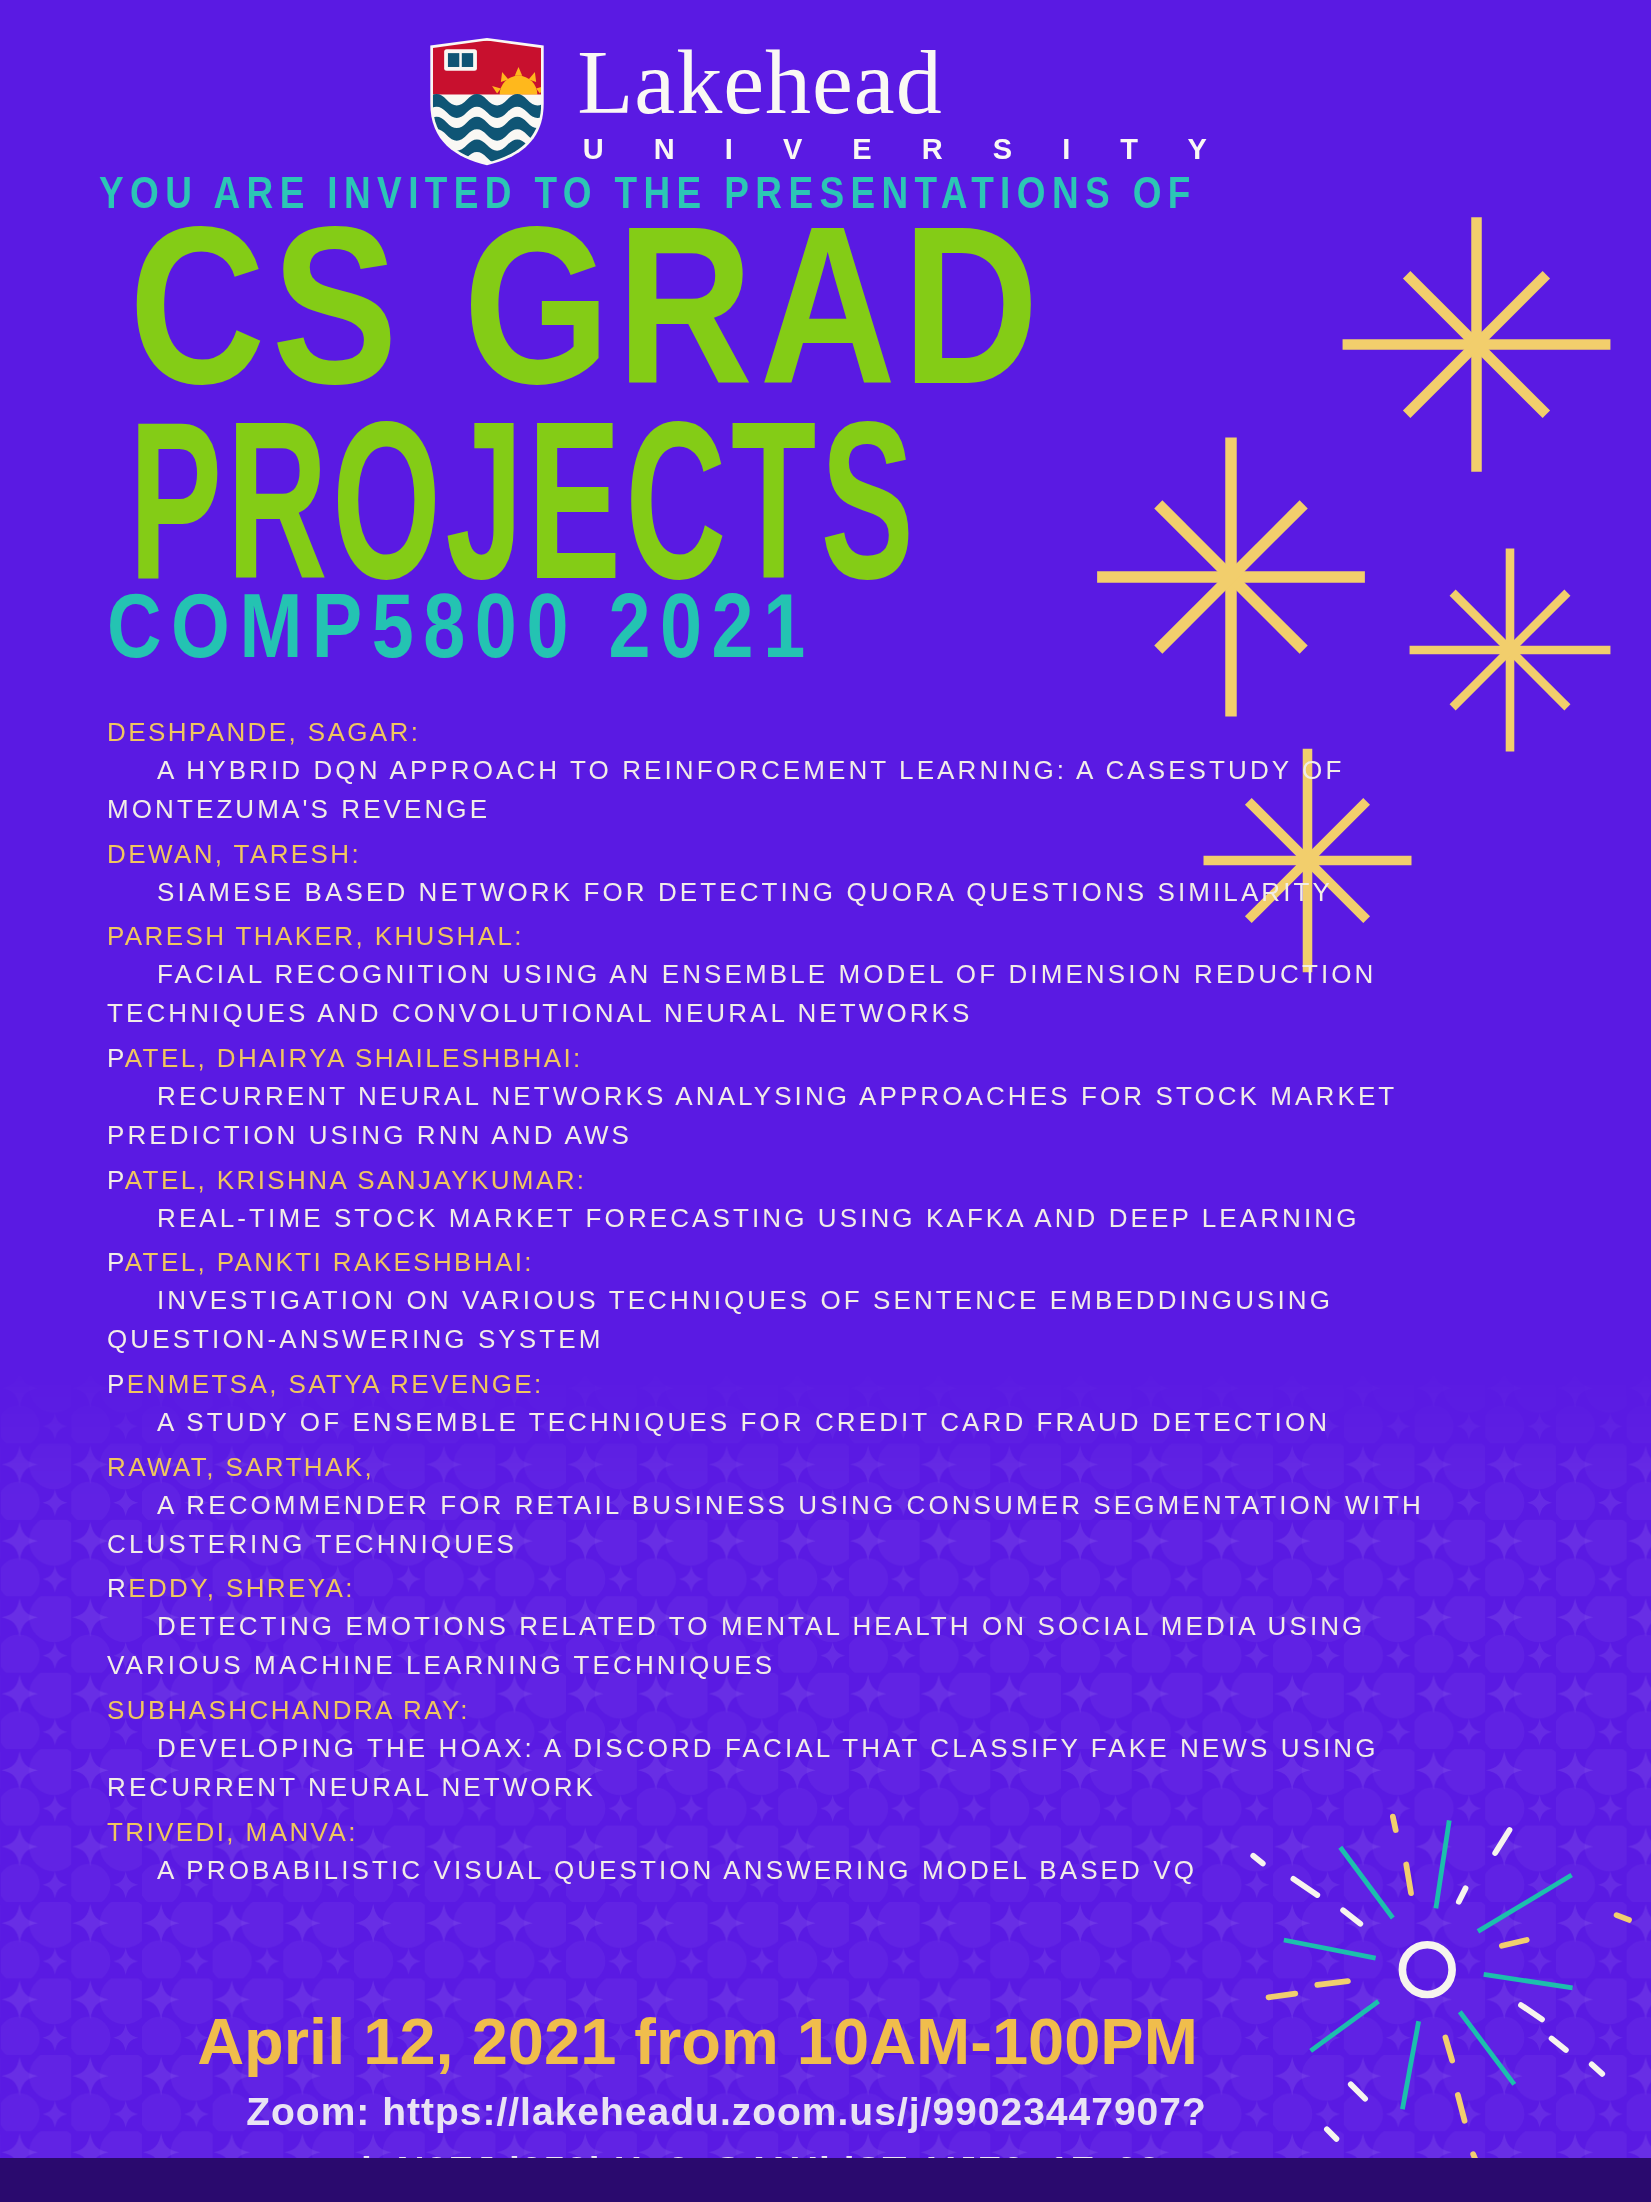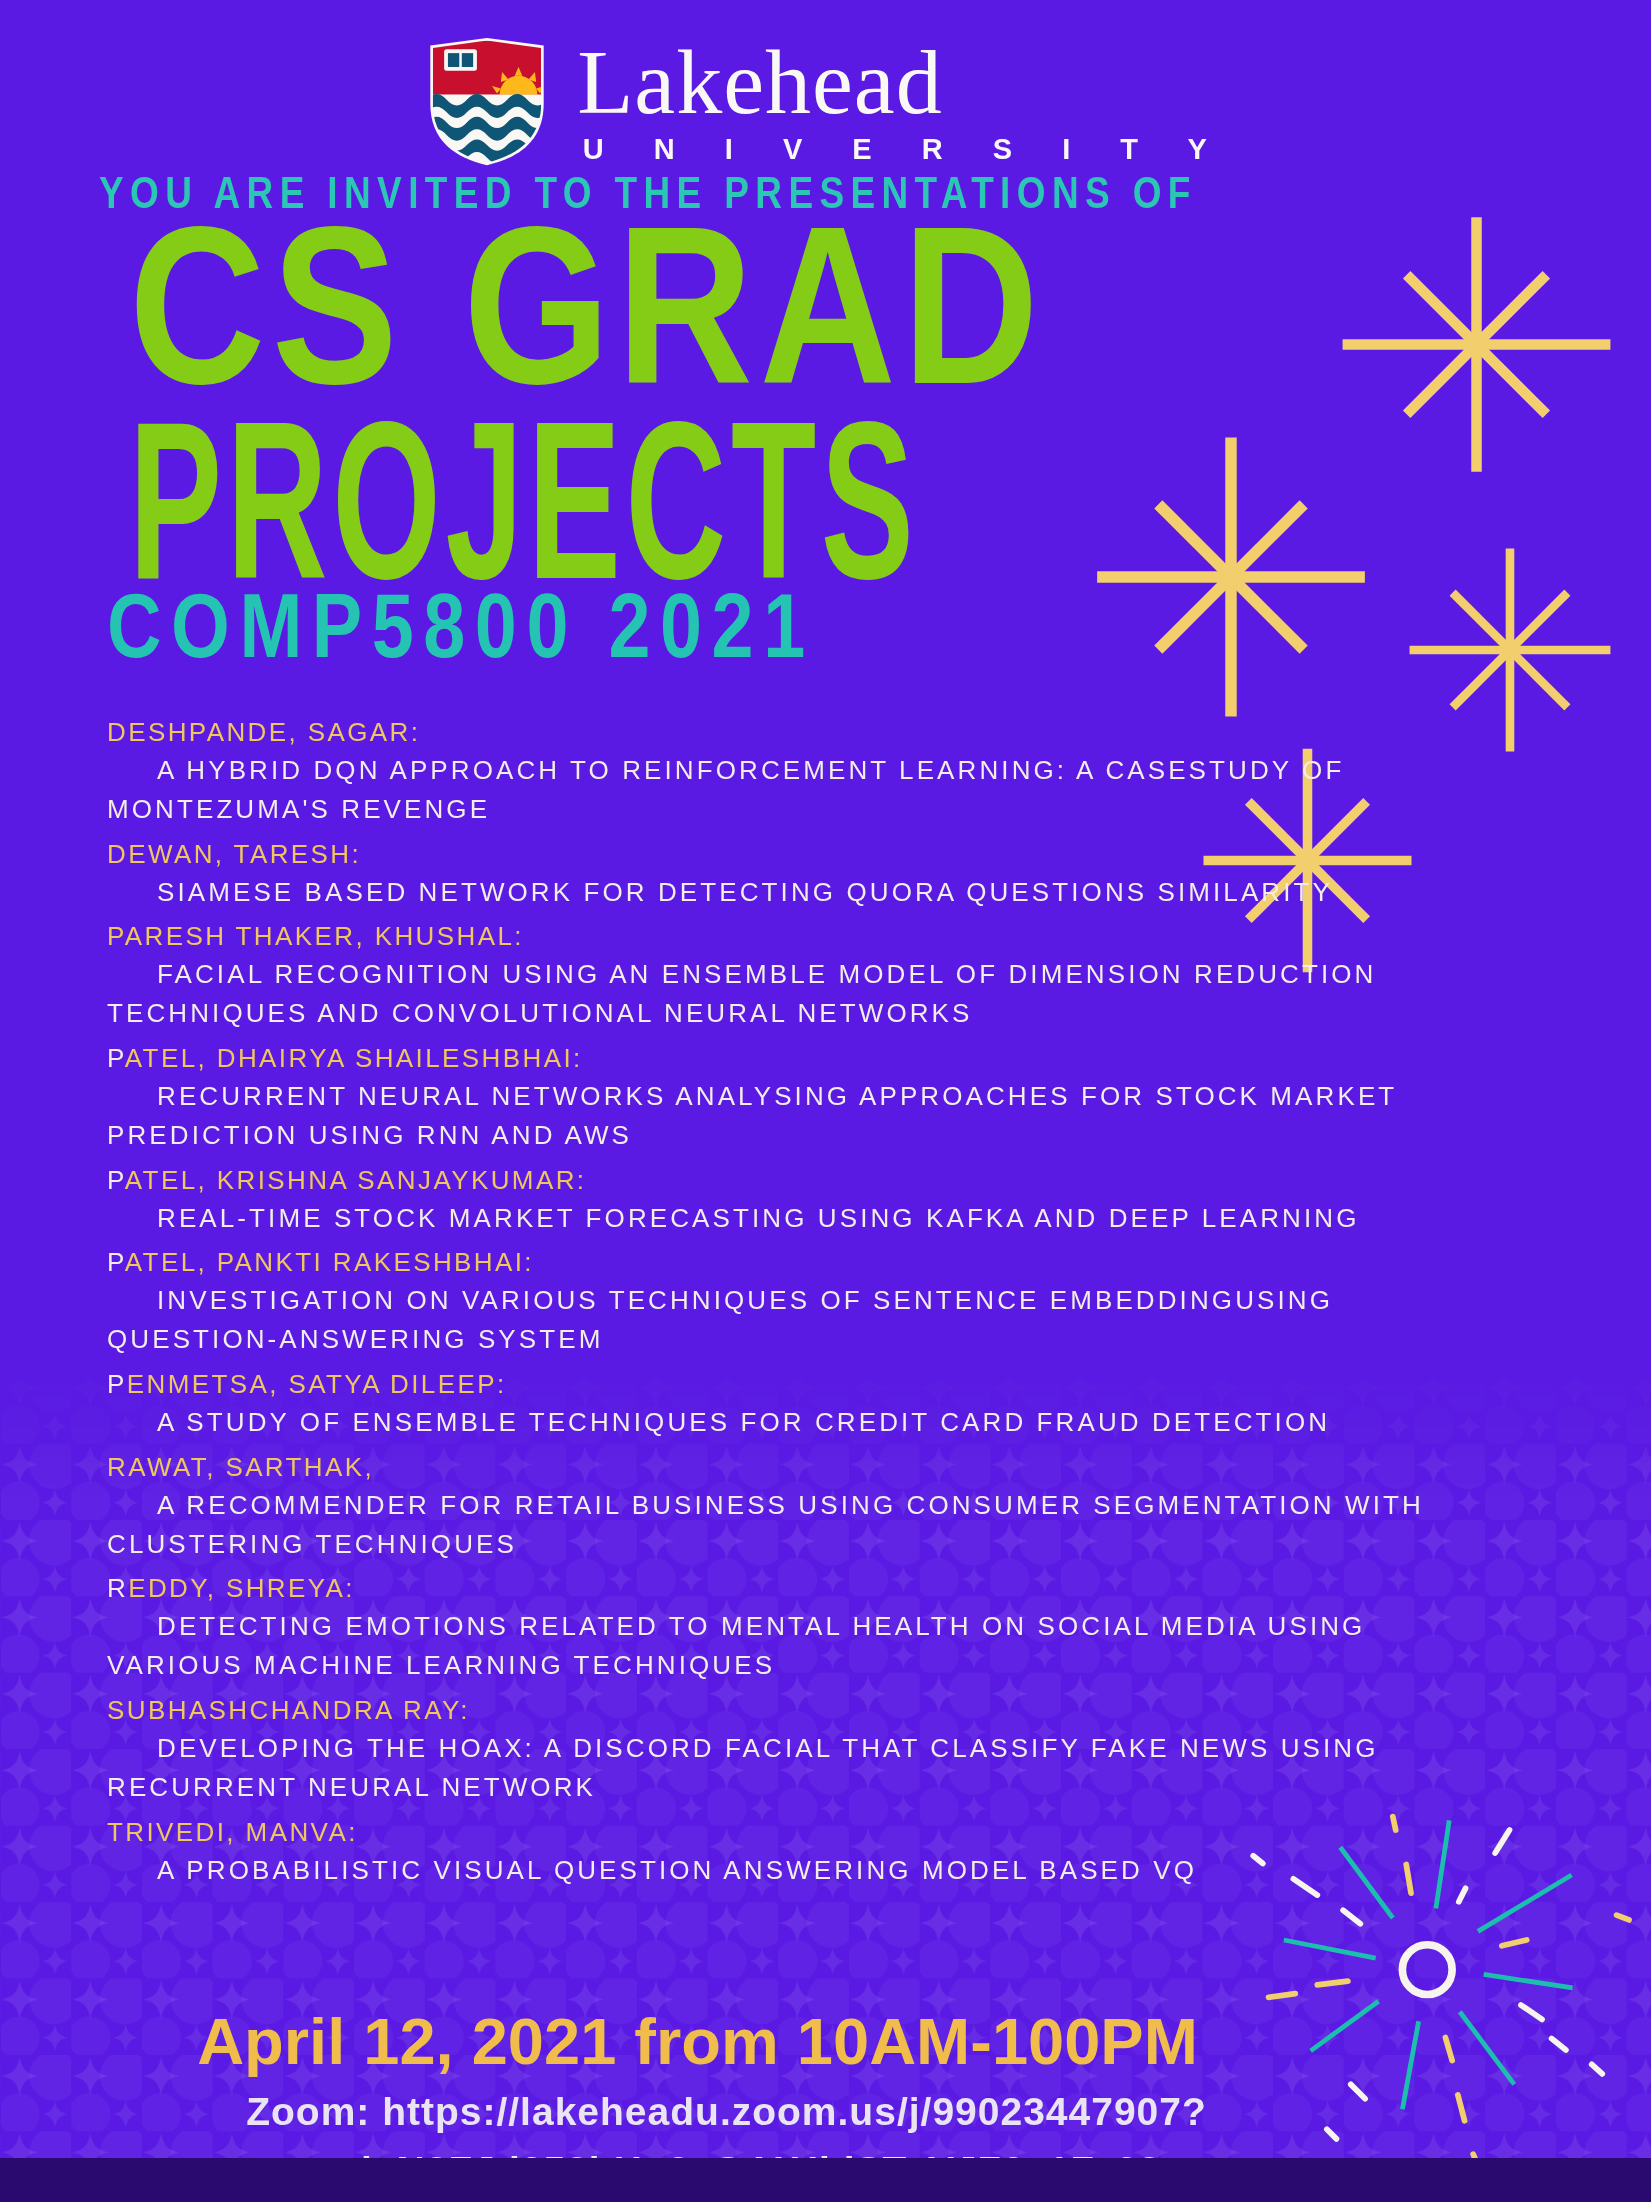--- a/index.html
+++ b/index.html
@@ -187,21 +187,21 @@
       </div>
       <div class="entry">
         <div class="pname"><span class="fl">P</span><span>ATEL, KRISHNA SANJAYKUMAR:</span></div>
         <p class="ptitle">REAL-TIME STOCK MARKET FORECASTING USING KAFKA AND DEEP LEARNING</p>
       </div>
       <div class="entry">
         <div class="pname"><span class="fl">P</span><span>ATEL, PANKTI RAKESHBHAI:</span></div>
         <p class="ptitle">INVESTIGATION ON VARIOUS TECHNIQUES OF SENTENCE EMBEDDINGUSING QUESTION-ANSWERING SYSTEM</p>
       </div>
       <div class="entry">
-        <div class="pname"><span class="fl">P</span><span>ENMETSA, SATYA DILEEP:</span></div>
+        <div class="pname"><span class="fl">P</span><span>ENMETSA, SATYA REVENGE:</span></div>
         <p class="ptitle">A STUDY OF ENSEMBLE TECHNIQUES FOR CREDIT CARD FRAUD DETECTION</p>
       </div>
       <div class="entry">
         <div class="pname">RAWAT, SARTHAK,</div>
         <p class="ptitle">A RECOMMENDER FOR RETAIL BUSINESS USING CONSUMER SEGMENTATION WITH CLUSTERING TECHNIQUES</p>
       </div>
       <div class="entry">
         <div class="pname"><span class="fl">R</span><span>EDDY, SHREYA:</span></div>
         <p class="ptitle">DETECTING EMOTIONS RELATED TO MENTAL HEALTH ON SOCIAL MEDIA USING VARIOUS MACHINE LEARNING TECHNIQUES</p>
       </div>

